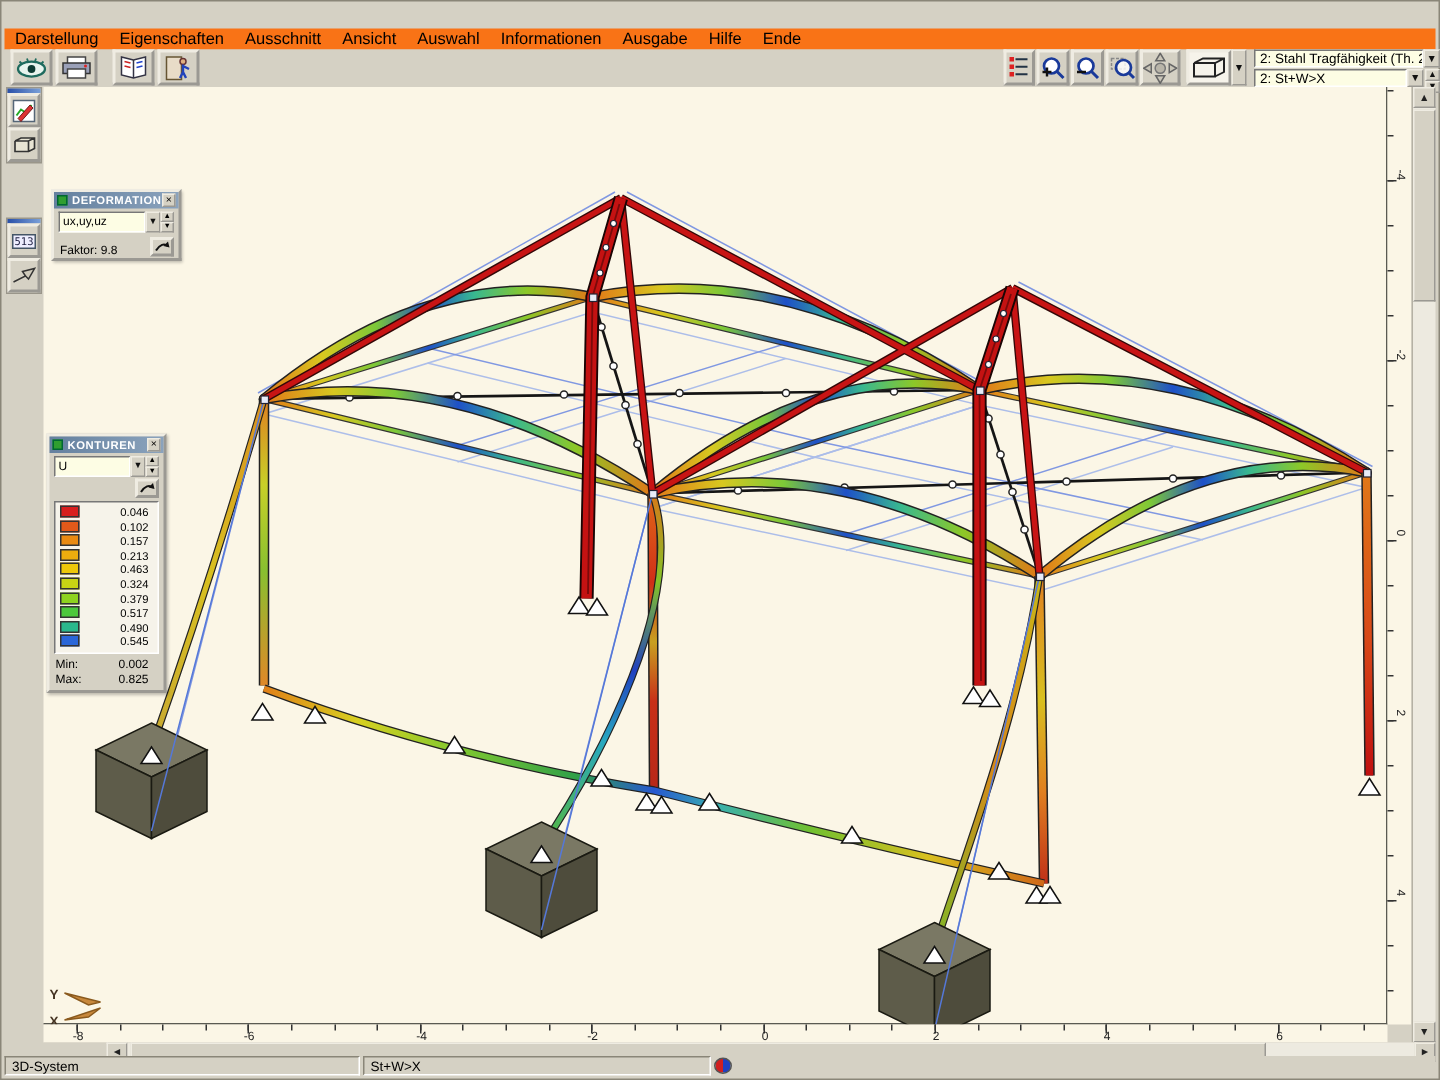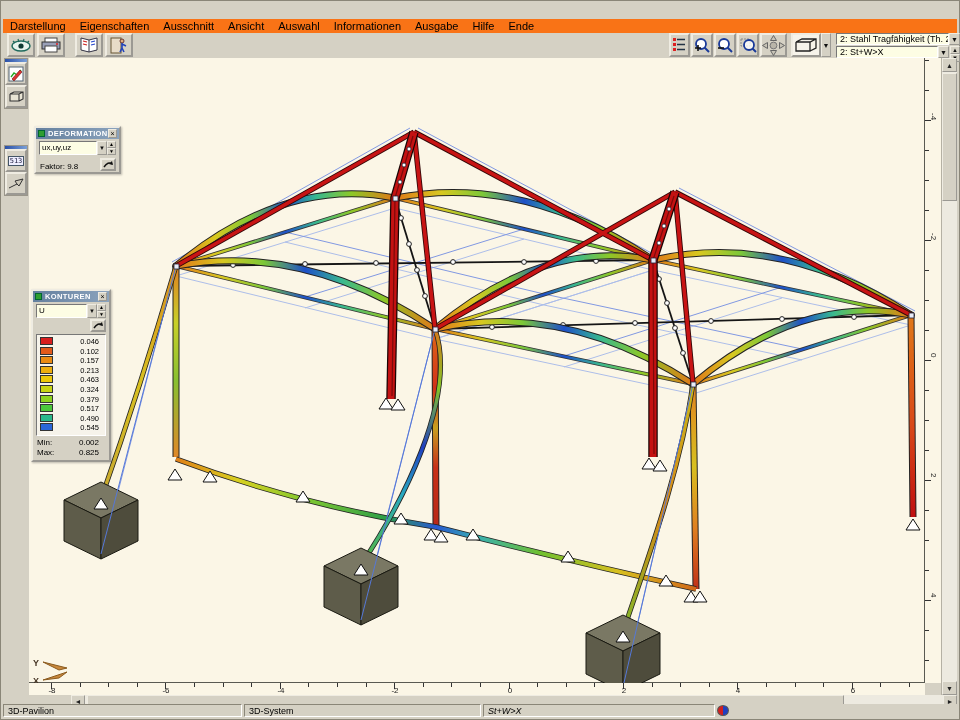--- a/index.html
+++ b/index.html
@@ -675,19 +675,18 @@
       <span>Min:</span>
       <span class="mv">0.002</span>
     </div>
     <div class="minmax" style="padding-bottom:3px;">
       <span>Max:</span>
       <span class="mv">0.825</span>
     </div>
   </div>
 
   <div id="statusbar">
-      <div class="sfield" style="width: 239px;">3D-Pavilion</div>
       <div class="sfield" style="width: 237px;">3D-System</div>
-      <div class="sfield" style="width: 232px; font-style: italic;">St+W&gt;X</div>
+      <div class="sfield" style="width: 232px;">St+W&gt;X</div>
       <div id="status-icon"></div>
     </div>
 
 </div>
 
 </body></html>

